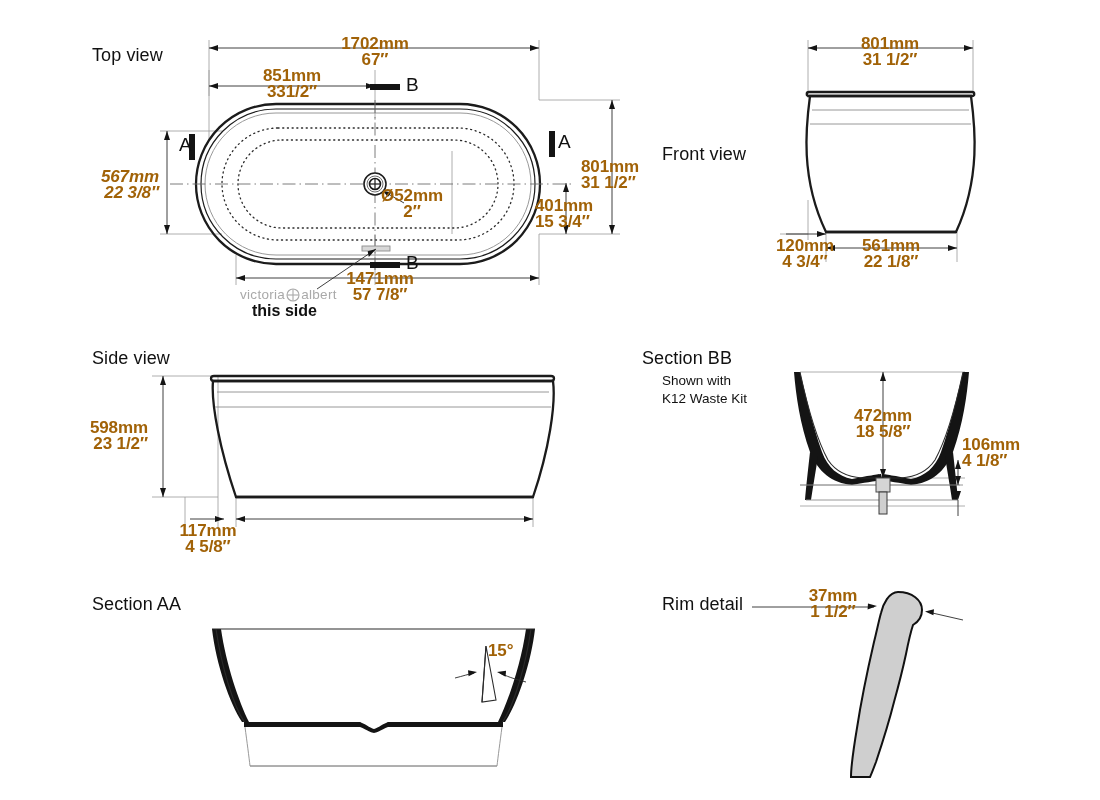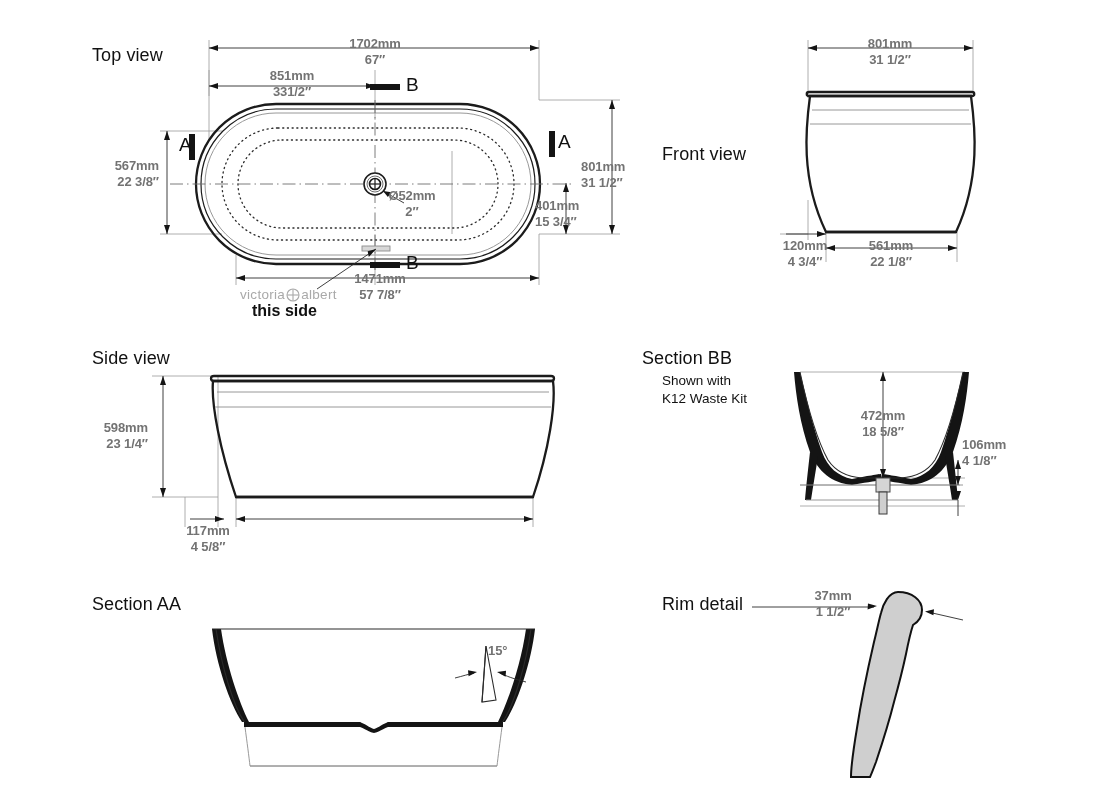--- a/index.html
+++ b/index.html
@@ -35,23 +35,23 @@
     font-family: Liberation Sans, sans-serif;
     font-size: 13.5px;
     font-weight: 400;
     color: #111111;
     line-height: 18px;
     white-space: nowrap;
   }
   .dim {
     position: absolute;
     font-family: "Liberation Sans", sans-serif;
-    font-size: 13px;
+    font-size: 17px;
     font-weight: 700;
-    color: #737373;
+    color: #a16207;
     line-height: 15.5px;
     white-space: nowrap;
     letter-spacing: -0.1px;
   }
   .dim.center { text-align: center; }
   .dim.right  { text-align: right; }
   .secmark {
     position: absolute;
     font-family: "Liberation Sans", sans-serif;
     font-size: 19px;
@@ -196,21 +196,21 @@
   <div class="dim center" style="left:299px; top:36px; width:152px;">
     <div>1702mm</div>
     <div>67″</div>
   </div>
 
   <div class="dim center" style="left:216px; top:68px; width:152px;text-align:center;">
     <div>851mm</div>
     <div>331/2″</div>
   </div>
 
-  <div class="dim right" style="left:25px; top:158px; width:134px;">
+  <div class="dim right" style="left:25px; top:169px; width:134px;font-style:italic;">
     <div>567mm</div>
     <div>22 3/8″</div>
   </div>
 
   <div class="dim" style="left:581px; top:159px;">
     <div>801mm</div>
     <div>31 1/2″</div>
   </div>
 
   <div class="dim" style="left:535px; top:198px;">
@@ -313,21 +313,21 @@
     <path class="obj" stroke-width="2.3" d="M213,381 C211,404 220,450 236,497
              L533,497
              C549,450 556,404 553,381 Z"></path>
     <line class="objgray" x1="217" y1="392" x2="549" y2="392"></line>
     <line class="objgray" x1="215" y1="407" x2="551" y2="407"></line>
     <line class="obj" stroke-width="2.3" x1="236" y1="497" x2="533" y2="497"></line>
   </svg>
 
   <div class="dim right" style="left:20px; top:420px; width:128px;">
     <div>598mm</div>
-    <div>23 1/4″</div>
+    <div>23 1/2″</div>
   </div>
   <div class="dim center" style="left:164px; top:523px; width:88px;">
     <div>117mm</div>
     <div>4 5/8″</div>
   </div>
 
   <div class="view-title" style="left:642px; top:348px;">Section BB</div>
   <div class="view-sub" style="left:662px; top:372px;">
     <div>Shown with</div>
     <div>K12 Waste Kit</div>

